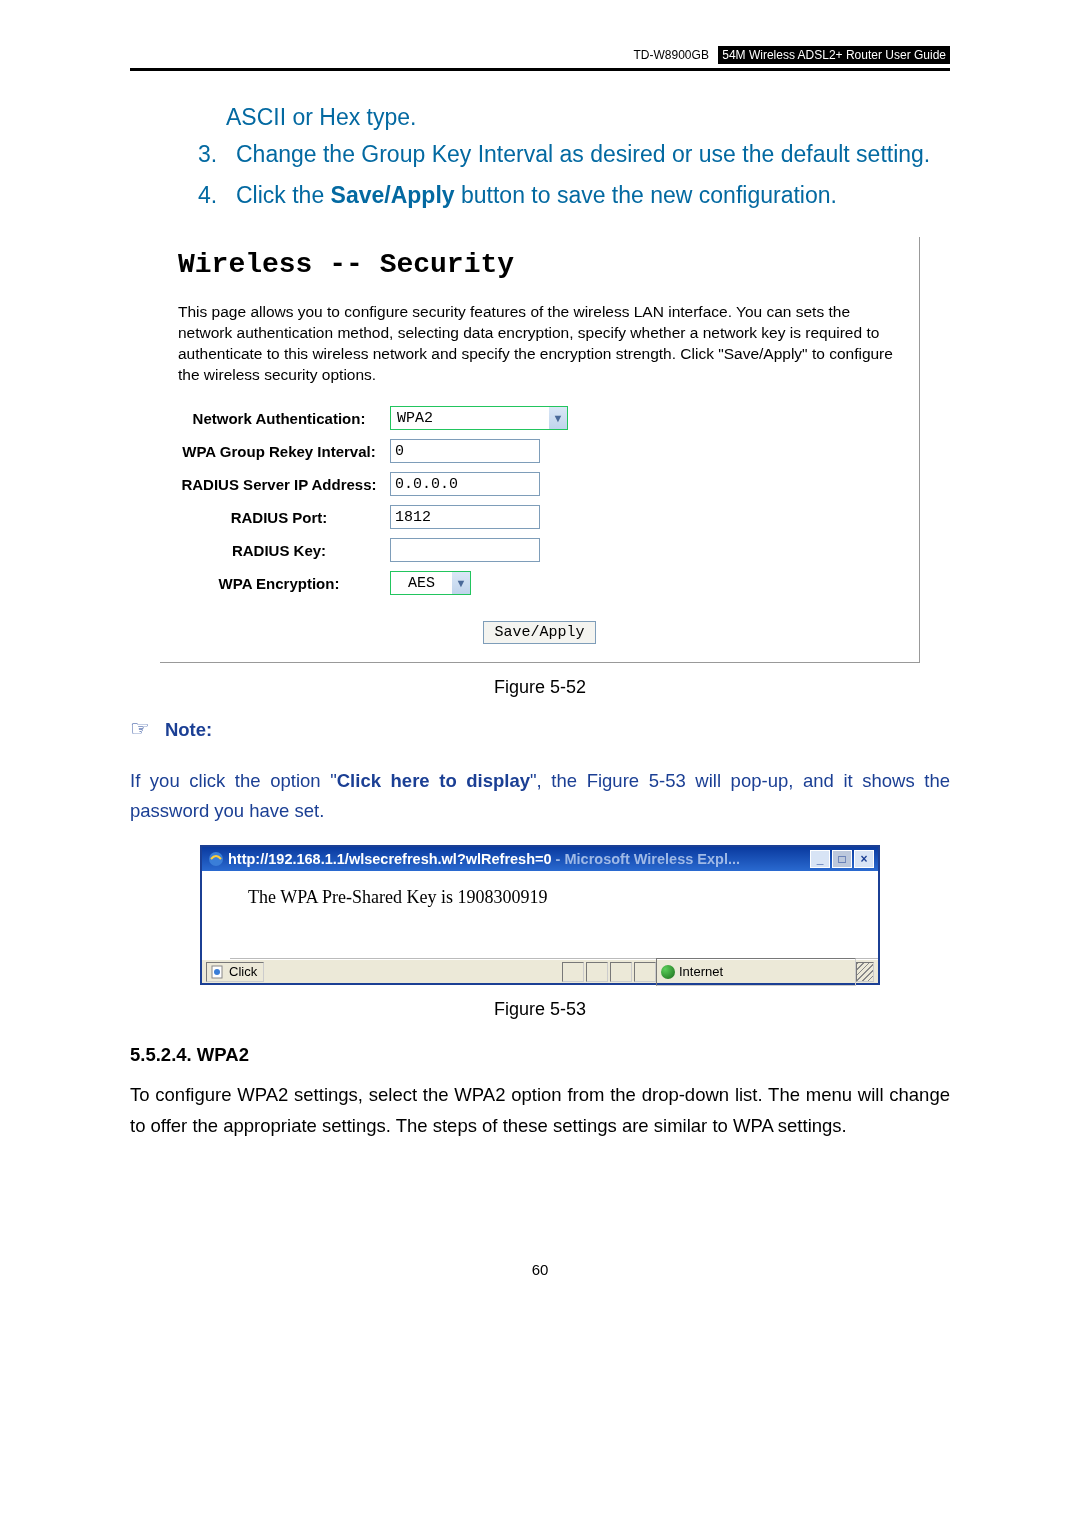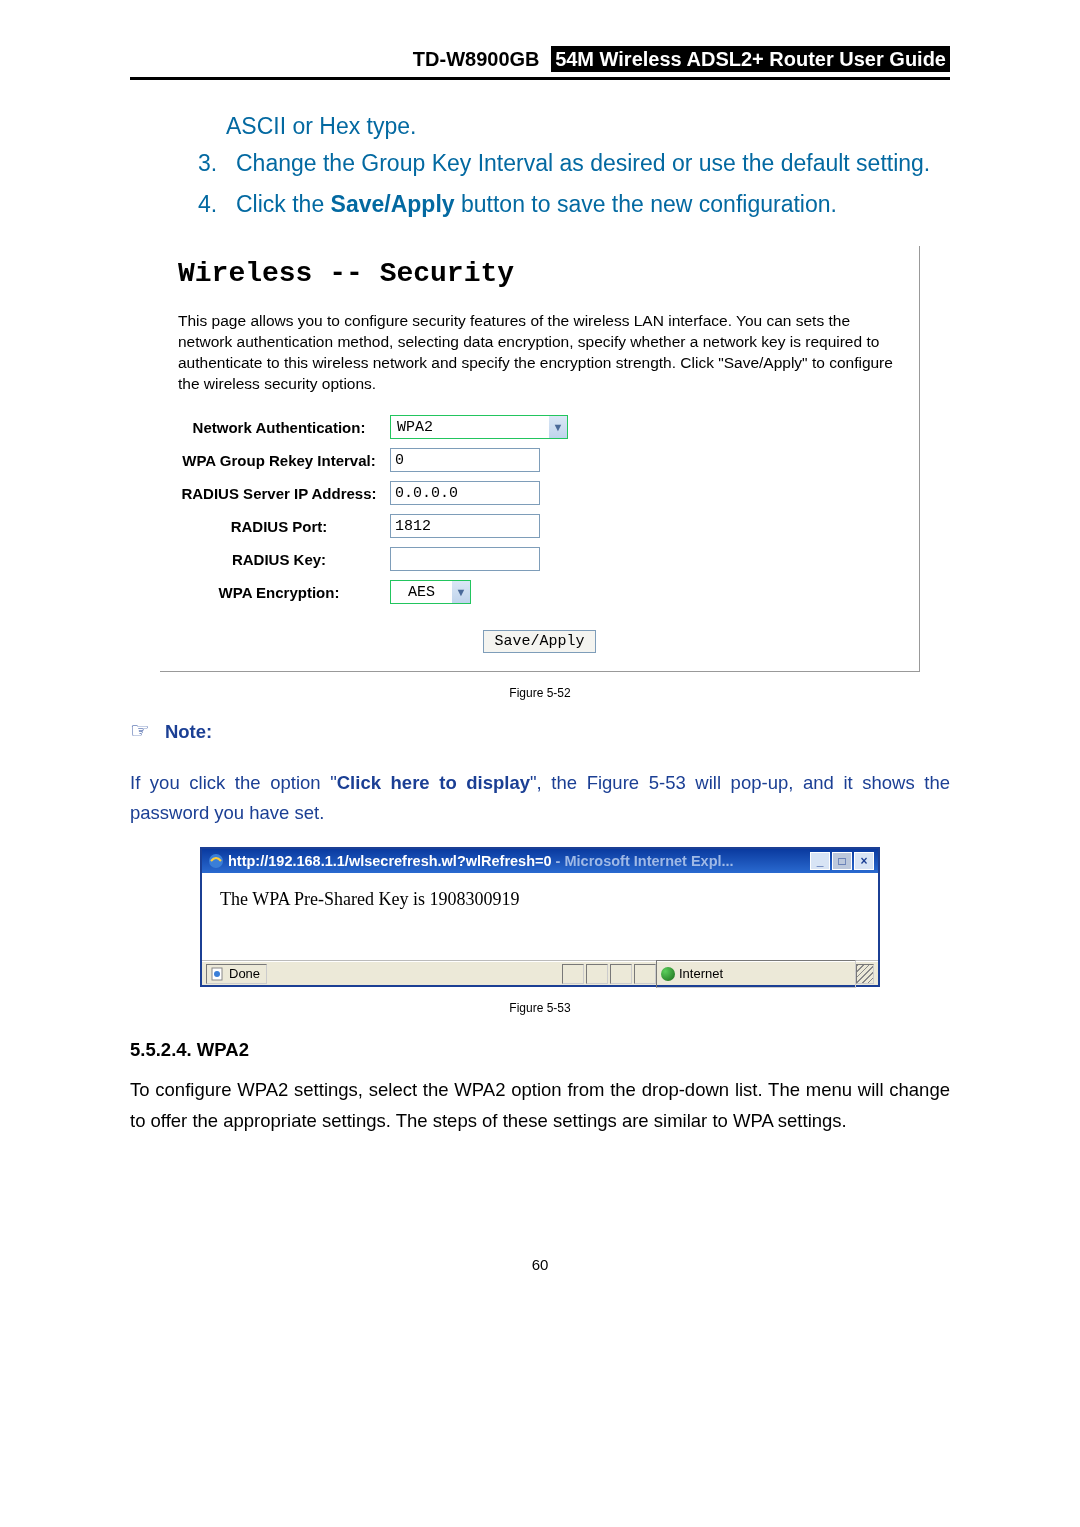--- a/index.html
+++ b/index.html
@@ -8,22 +8,22 @@
       font-family: Arial, Helvetica, sans-serif;
       width: 1080px;
       height: 1527px;
       position: relative;
     }
     .page {
       padding: 48px 130px 40px 130px;
     }
     .header-line {
       text-align: right;
-      font-size: 20px;
-      font-weight: bold;
+      font-size: 12px;
+      font-weight: normal;
       padding-bottom: 6px;
     }
     .header-line .model { color: #000; }
     .header-line .guide {
       background: #000;
       color: #fff;
       padding: 2px 4px;
       margin-left: 6px;
     }
     .hr-thick { border-top: 3px solid #000; margin-bottom: 28px; }
@@ -104,21 +104,21 @@
     }
     .save-btn-row { text-align: center; margin-top: 26px; }
     .save-btn {
       font-family: "Courier New", monospace;
       font-size: 15px;
       padding: 2px 10px;
       border: 1px solid #7e9db9;
       background: #f4f4f0;
     }
 
-    .fig-caption { text-align: center; font-size: 12px; margin: 14px 0 18px 0; }
+    .fig-caption { text-align: center; font-size: 18px; margin: 14px 0 18px 0; }
 
     .note-line { color: #1b3f94; font-size: 18.5px; margin-bottom: 24px; }
     .note-hand { font-family: serif; font-size: 22px; margin-right: 10px; }
     .note-bold { font-weight: bold; }
     .note-body {
       color: #1b3f94;
       font-size: 18.5px;
       text-align: justify;
       line-height: 1.6;
       margin-bottom: 20px;
@@ -159,20 +159,21 @@
       align-items: center;
       justify-content: center;
       font-family: Arial, sans-serif;
     }
     .ss2-body {
       background: #fff;
       padding: 16px 24px 50px 18px;
       font-family: Georgia, serif;
       font-size: 18px;
       border-bottom: 1px solid #bbb;
+      margin-left: 28px;
     }
     .ss2-status {
       background: #ece9d8;
       border-top: 1px solid #fff;
       height: 24px;
       display: flex;
       align-items: center;
       font-size: 13px;
       padding: 0 4px;
     }
@@ -310,37 +311,37 @@
   </div>
 
   <div class="screenshot2">
     <div class="ss2-titlebar">
       <span class="ie-icon">
         <svg width="16" height="16" viewBox="0 0 16 16">
             <circle cx="8" cy="8" r="7" fill="#3a7ed8"></circle>
             <path d="M3 8 Q8 2 13 8" stroke="#ffce3a" stroke-width="2" fill="none"></path>
           </svg>
       </span>
-      <span><span class="url-white">http://192.168.1.1/wlsecrefresh.wl?wlRefresh=0 </span><span class="url-dim">- Microsoft Internet Expl...</span></span>
+      <span><span class="url-white">http://192.168.1.1/wlsecrefresh.wl?wlRefresh=0 </span><span class="url-dim">- Microsoft Wireless Expl...</span></span>
       <div class="win-btns">
         <div class="win-btn">_</div>
         <div class="win-btn" style="background:#bcc8dc;">□</div>
         <div class="win-btn">×</div>
       </div>
     </div>
     <div class="ss2-body">The WPA Pre-Shared Key is 1908300919</div>
     <div class="ss2-status">
       <div class="status-left">
         <span class="ie-icon">
           <svg width="14" height="14" viewBox="0 0 14 14">
               <rect x="2" y="1" width="10" height="12" fill="#fff" stroke="#888"></rect>
               <circle cx="7" cy="7" r="3" fill="#3a7ed8"></circle>
             </svg>
         </span>
-        <span>Done</span>
+        <span>Click</span>
       </div>
       <div class="status-spacer">
         <div class="status-seg"></div>
         <div class="status-seg"></div>
         <div class="status-seg"></div>
         <div class="status-seg"></div>
       </div>
       <div class="status-internet">
         <span class="globe-icon"></span>
         <span>Internet</span>

